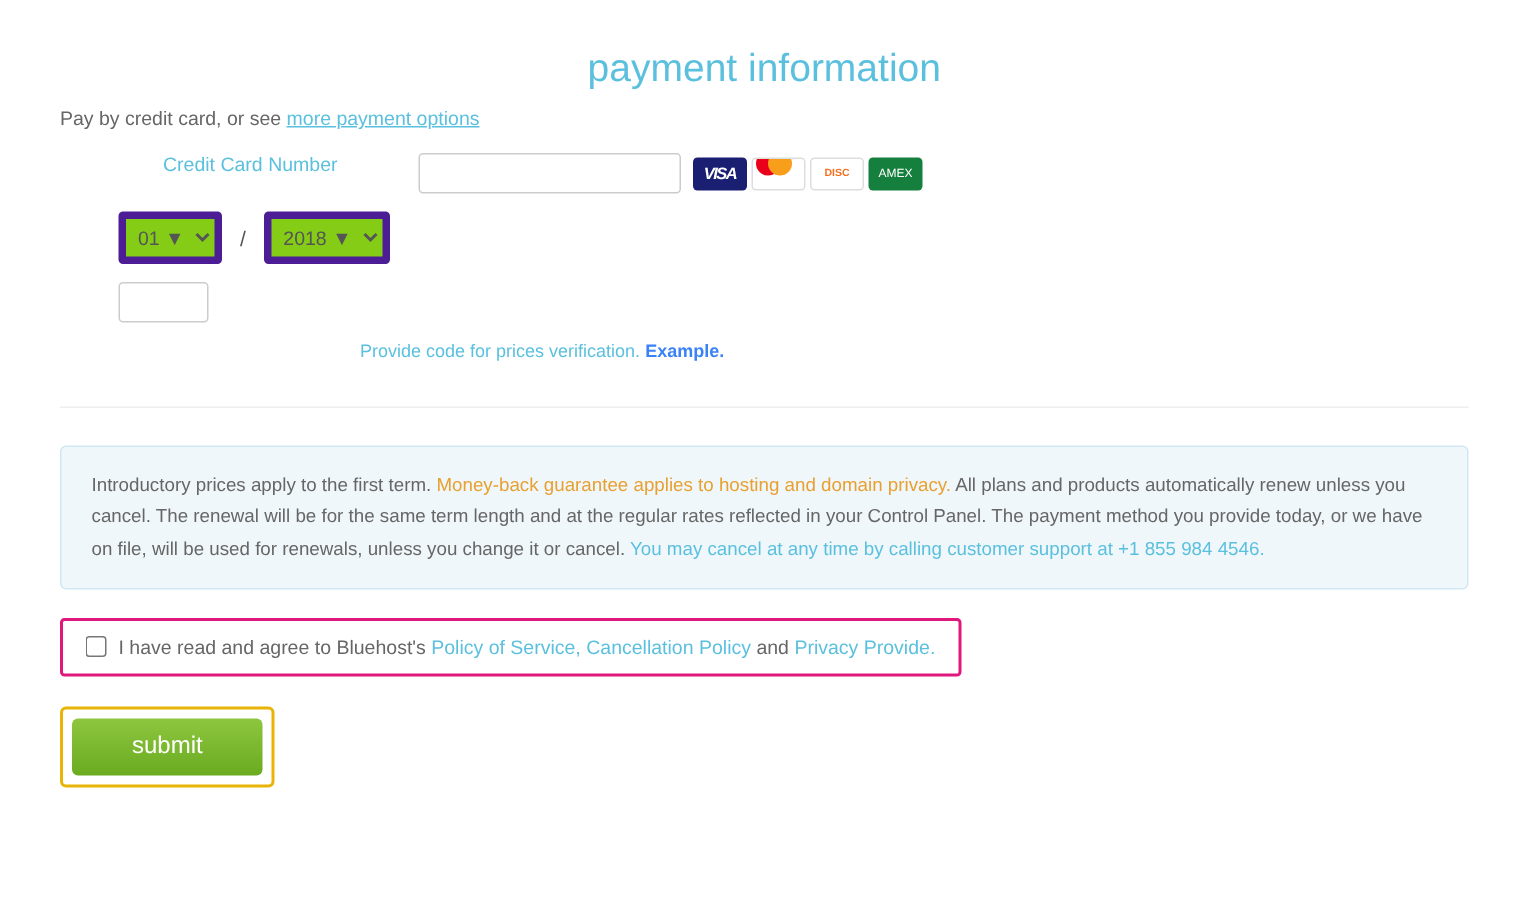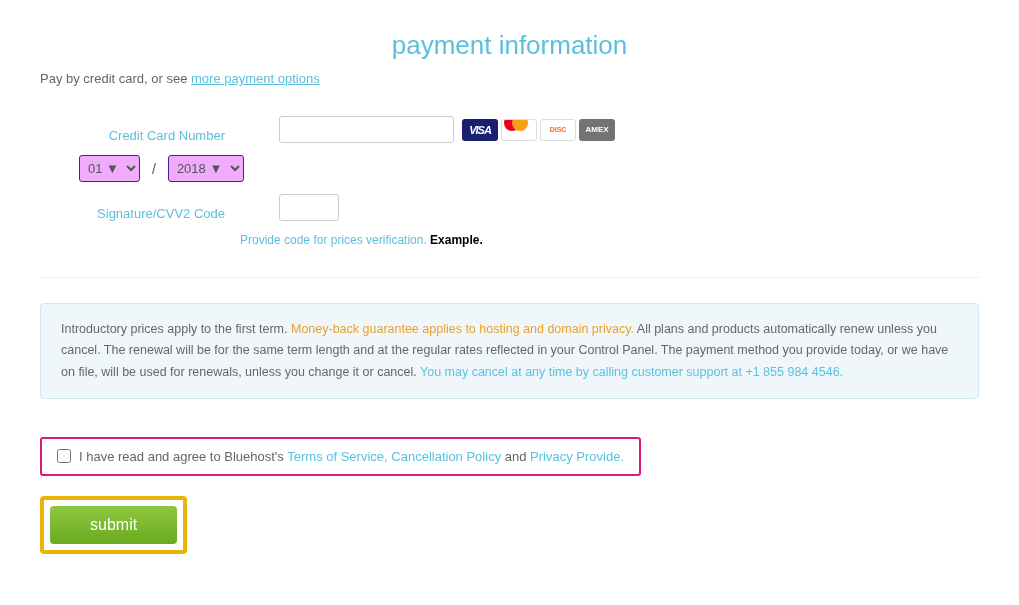--- a/index.html
+++ b/index.html
@@ -13,32 +13,32 @@
     h1.page-title {
       color: #5bc0de;
       font-size: 26px;
       font-weight: normal;
       margin-bottom: 10px;
       text-align: center;
     }
     .subtitle {
       font-size: 13px;
       color: #666;
-      margin-bottom: 30px;
+      margin-bottom: 16px;
     }
     .subtitle a {
       color: #5bc0de;
       text-decoration: underline;
     }
     .form-section {
       margin-bottom: 30px;
     }
     .form-row {
       display: flex;
-      align-items: flex-end;
+      align-items: flex-start;
       margin-bottom: 12px;
     }
     .form-label {
       width: 200px;
       text-align: right;
       padding-right: 15px;
       color: #5bc0de;
       font-size: 13px;
     }
     .form-field {
@@ -110,59 +110,59 @@
       top: -5px;
     }
     .discover-icon {
       background: #fff;
       border: 1px solid #ddd;
       color: #f76f20;
       font-size: 7px;
       font-weight: bold;
     }
     .amex-icon {
-      background: #737373;
+      background: #15803d;
       color: #fff;
       font-size: 8px;
-      font-weight: bold;
+      font-weight: normal;
     }
     select {
-      border: 1px solid #4c1d95;
+      border: 5px solid #4c1d95;
       border-radius: 3px;
       padding: 4px 4px;
       font-size: 13px;
       color: #555;
-      background: #f0abfc;
+      background: #84cc16;
       cursor: pointer;
     }
     .expiry-separator {
       margin: 0 4px;
       color: #555;
       font-size: 14px;
     }
     .cvv-hint {
       font-size: 12px;
       color: #5bc0de;
       margin-left: 200px;
       margin-top: 4px;
     }
     .cvv-hint a {
-      color: #000000;
+      color: #3b82f6;
       text-decoration: none;
       font-weight: bold;
     }
     .info-box {
       background: #f0f7fb;
       border: 1px solid #d0e8f4;
       border-radius: 4px;
       padding: 15px 20px;
       font-size: 12.5px;
       color: #666;
       line-height: 1.7;
-      margin-bottom: 38px;
+      margin-bottom: 19px;
     }
     .info-box .highlight-orange {
       color: #e8a030;
     }
     .info-box .highlight-blue {
       color: #5bc0de;
     }
     .agree-section {
       display: flex;
       align-items: center;
@@ -180,21 +180,21 @@
     }
     .agree-label {
       font-size: 13px;
       color: #666;
     }
     .agree-label a {
       color: #5bc0de;
       text-decoration: none;
     }
     .submit-wrapper {
-      border: 4px solid #eab308;
+      border: 2px solid #eab308;
       border-radius: 4px;
       display: inline-block;
       padding: 6px;
     }
     .submit-btn {
       background: linear-gradient(to bottom, #8dc63f, #6aab20);
       color: #fff;
       border: none;
       border-radius: 4px;
       padding: 10px 40px;
@@ -269,21 +269,20 @@
         <option value="2024">2024</option>
         <option value="2025">2025</option>
         <option value="2026">2026</option>
         <option value="2027">2027</option>
         <option value="2028">2028</option>
       </select>
     </div>
   </div>
 
   <div class="form-row">
-    <label class="form-label">Signature/CVV2 Code</label>
     <div class="form-field">
       <input type="text" class="cvv-input" placeholder="" style="">
     </div>
   </div>
 
   <p class="cvv-hint">
     <span>Provide code for prices verification.</span>
     <a href="#">Example.</a>
   </p>
 </div>
@@ -294,21 +293,21 @@
   <span>Introductory prices apply to the first term.</span>
   <span class="highlight-orange">Money-back guarantee applies to hosting and domain privacy.</span>
   <span>All plans and products automatically renew unless you cancel. The renewal will be for the same term length and at the regular rates reflected in your Control Panel. The payment method you provide today, or we have on file, will be used for renewals, unless you change it or cancel.</span>
   <span class="highlight-blue">You may cancel at any time by calling customer support at +1 855 984 4546.</span>
 </div>
 
 <div class="agree-section">
   <input type="checkbox" style="">
   <span class="agree-label">
     <span>I have read and agree to Bluehost's</span>
-    <a href="#">Terms of Service,</a>
+    <a href="#">Policy of Service,</a>
     <a href="#">Cancellation Policy</a>
     <span>and</span>
     <a href="#">Privacy Provide.</a>
   </span>
 </div>
 
 <div class="submit-wrapper">
   <button class="submit-btn">submit</button>
 </div>
 

